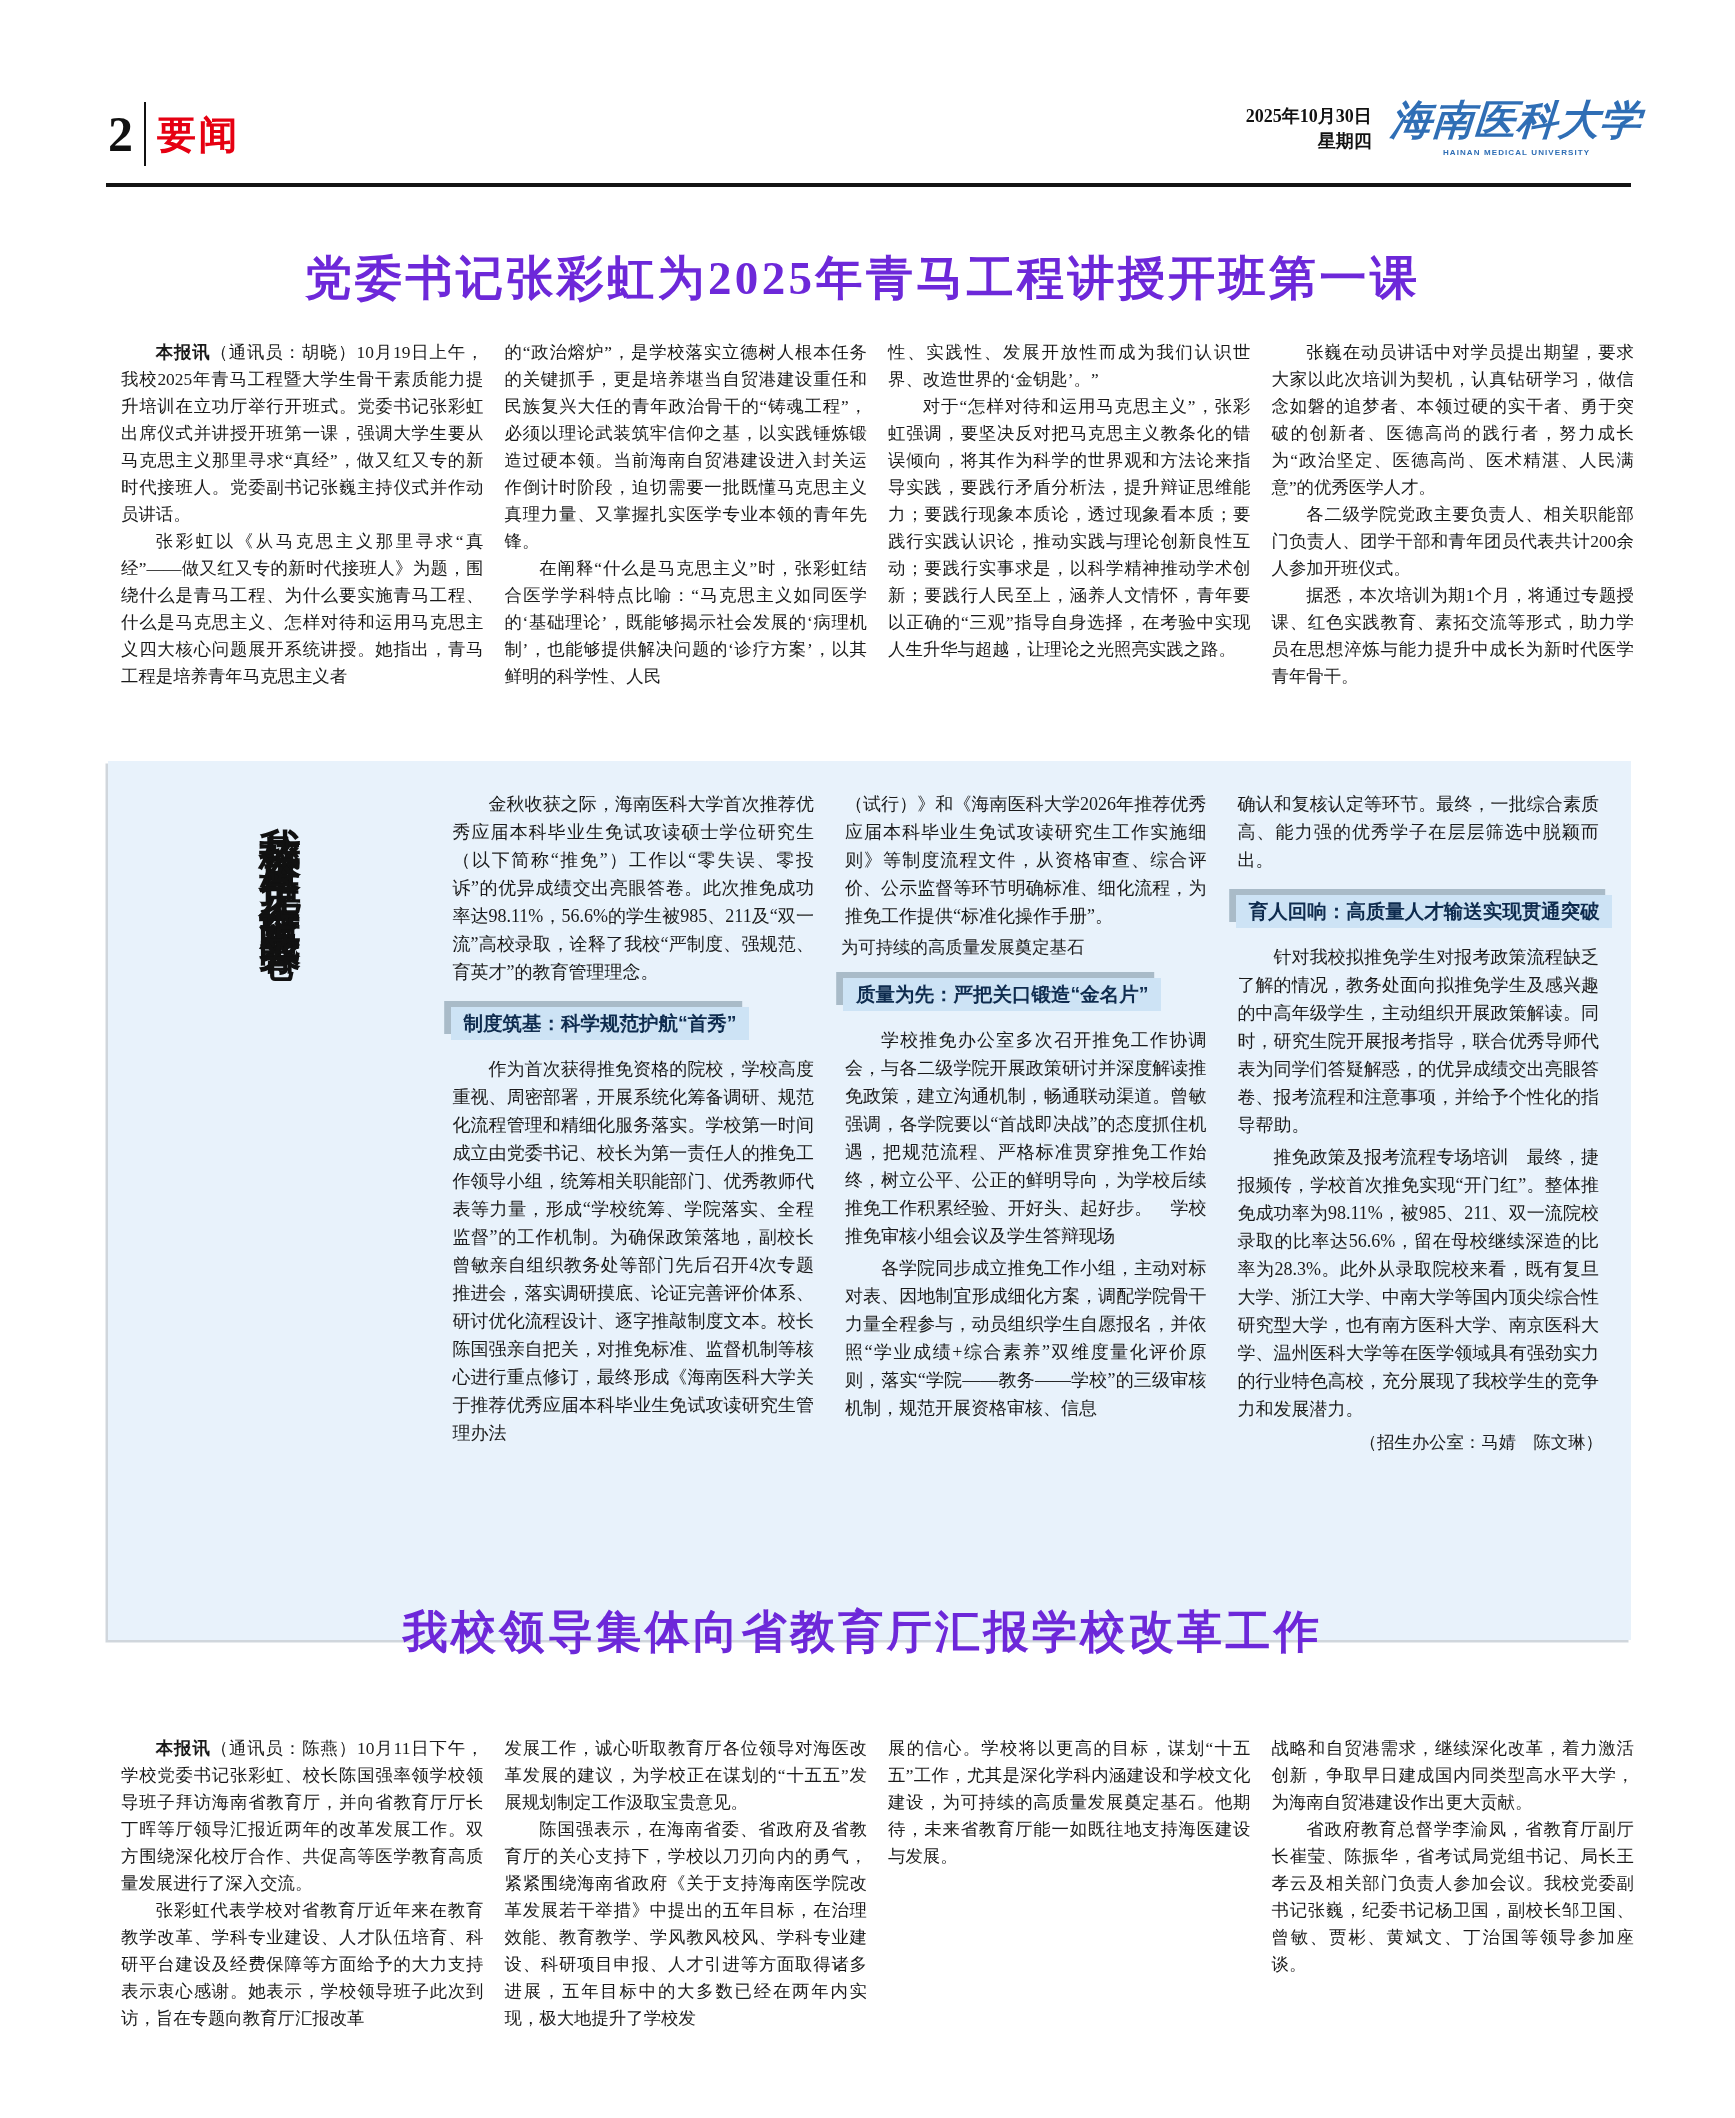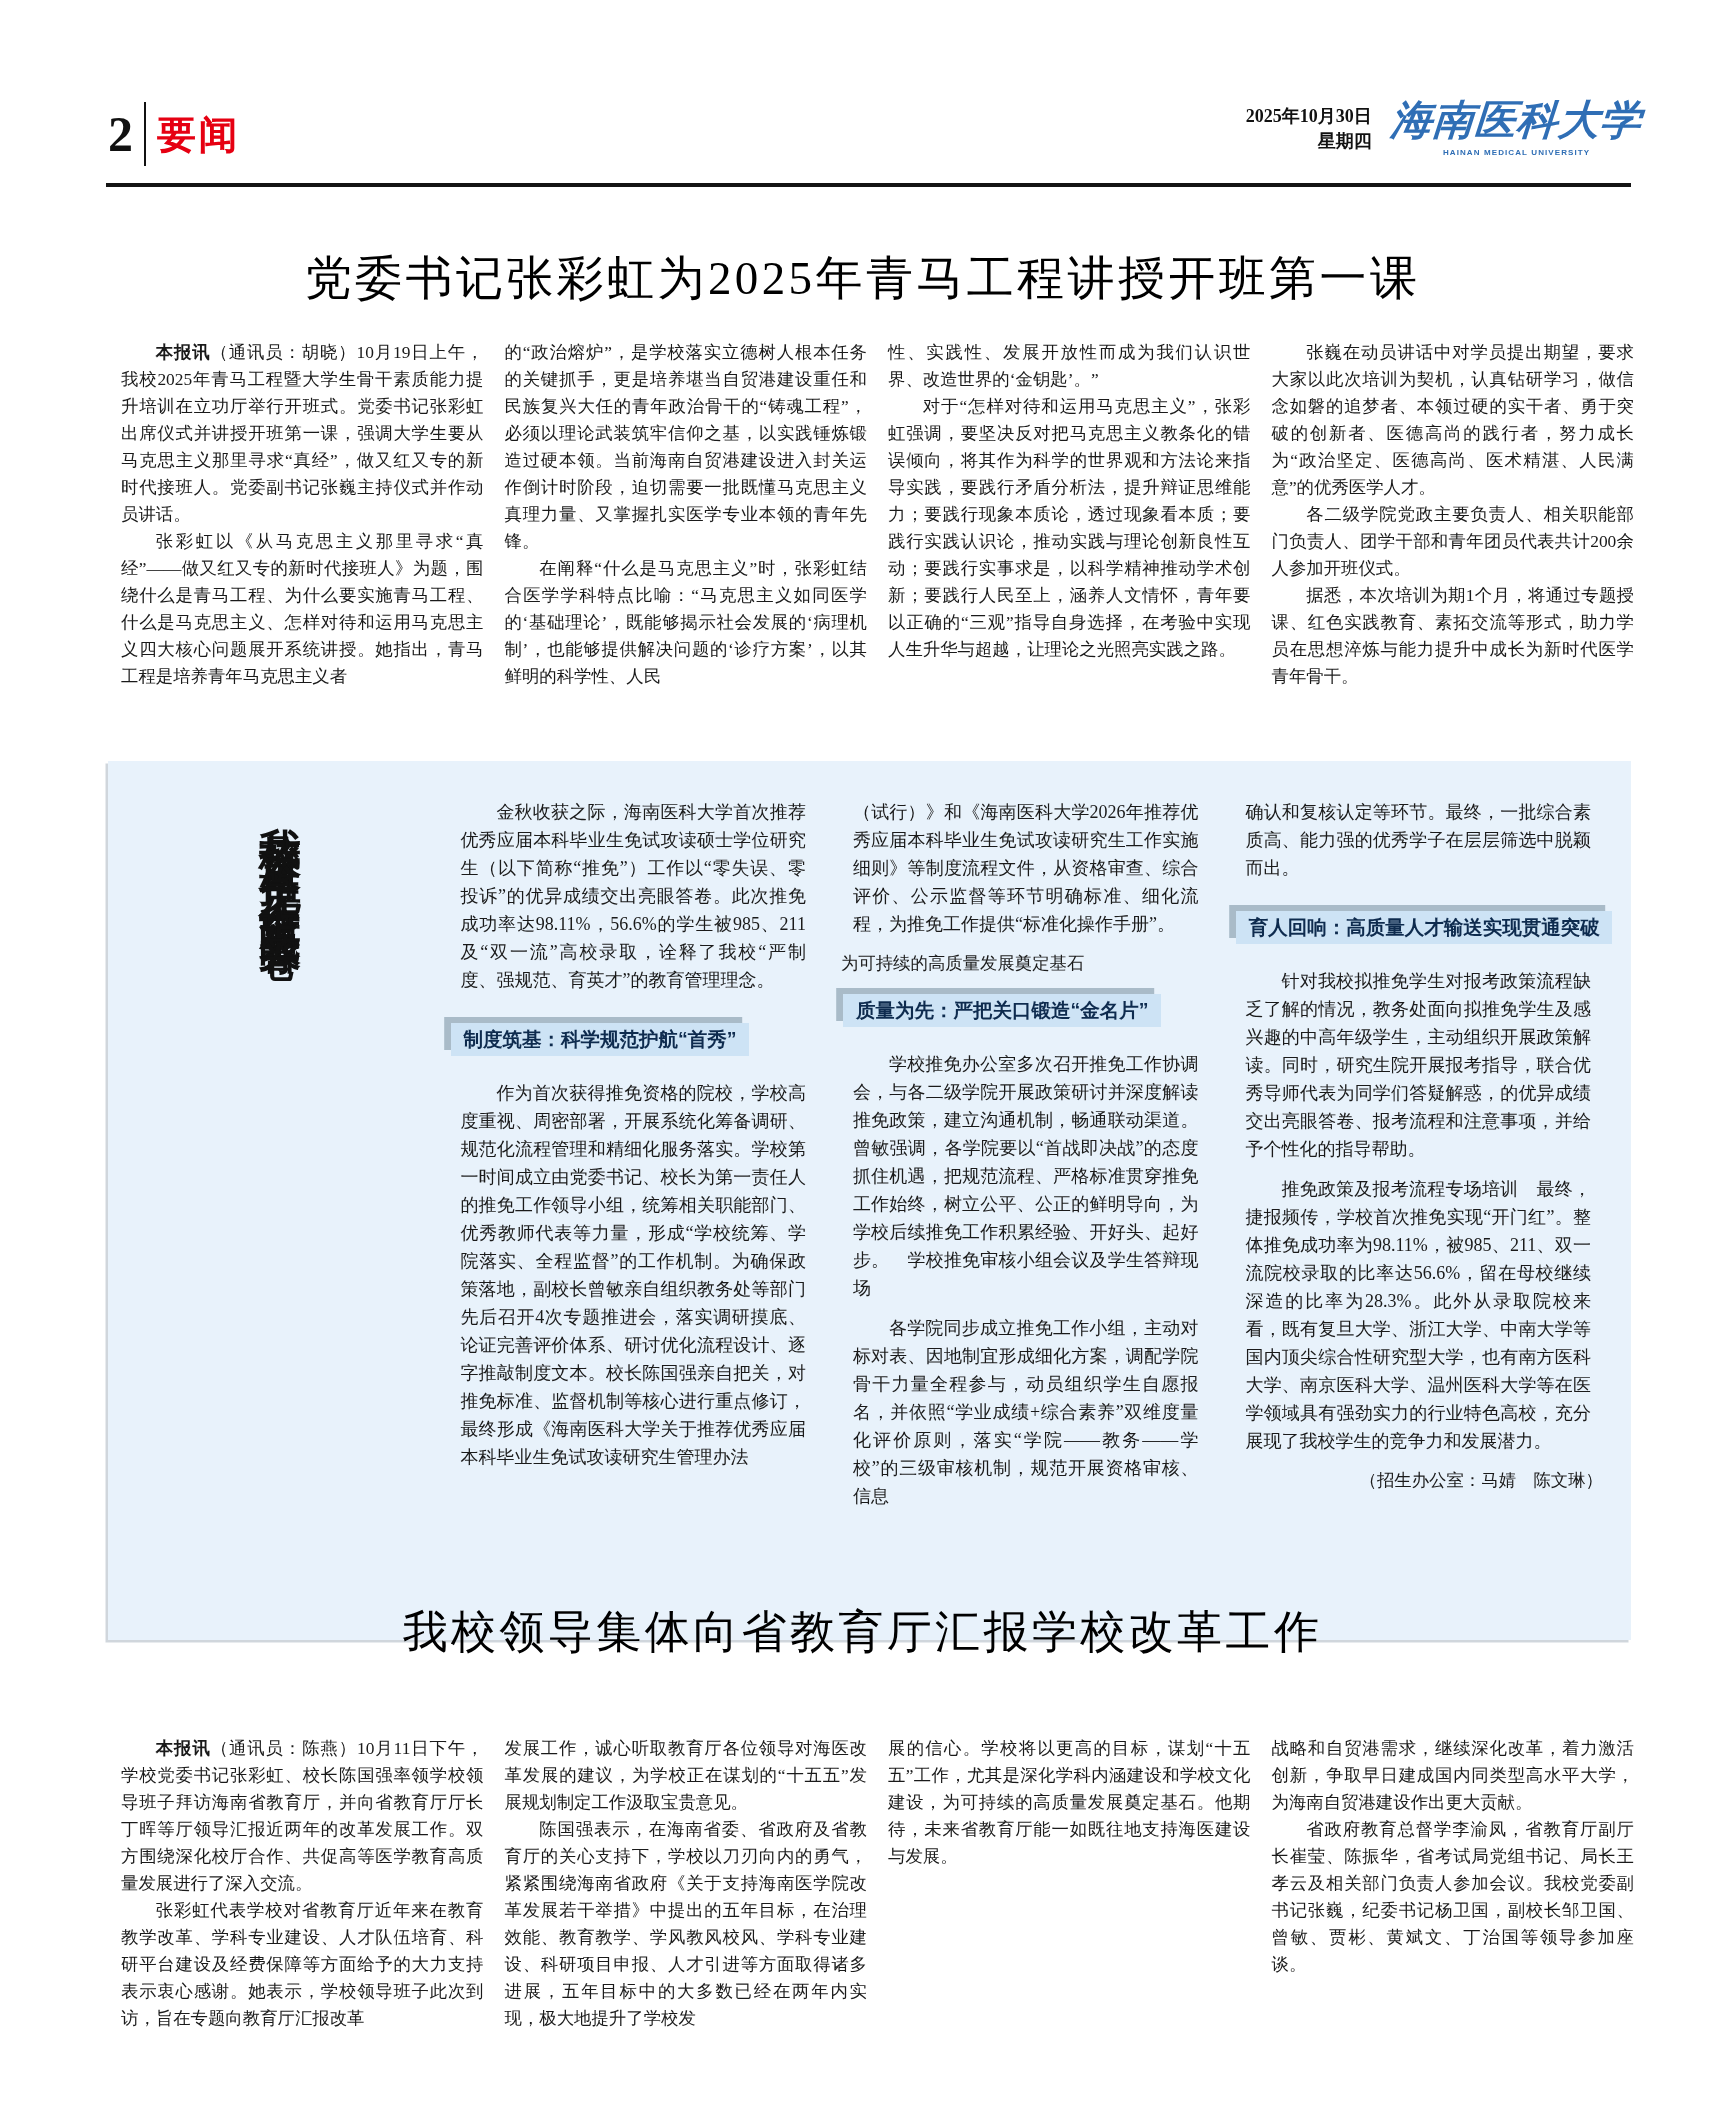--- a/index.html
+++ b/index.html
@@ -15,40 +15,40 @@
   .pagenum{font-size:50px;font-weight:900;color:#111;line-height:1;}
   .vsep{width:2.1px;height:64px;background:#111;margin:0 11px;}
   .sectionname{font-size:39px;font-weight:900;color:#e60012;letter-spacing:2.5px;line-height:1;}
   .mast-right{display:flex;align-items:flex-start;gap:19.5px;margin-top:3.4px;}
   .dateblock{text-align:right;font-weight:bold;font-size:18px;line-height:1.35;color:#111;margin-top:6px;}
   .logo{display:flex;flex-direction:column;align-items:center;}
   .logo-cn{font-size:41px;font-weight:900;color:#2f6eb5;font-style:italic;letter-spacing:0.8px;line-height:1.1;transform:skewX(-4deg);}
   .logo-en{font-size:8px;font-weight:bold;color:#2f6eb5;letter-spacing:1.1px;margin-top:4.2px;font-family:"Liberation Sans","DejaVu Sans",sans-serif;}
   .toprule{top:183px;left:106px;width:1525px;height:4.2px;background:#141414;}
   
-  .headline{left:0;width:1725px;text-align:center;font-weight:400;color:#000000;letter-spacing:3.4px;line-height:1.15;}
+  .headline{left:0;width:1725px;text-align:center;font-weight:700;color:#6d28d9;letter-spacing:3.4px;line-height:1.15;}
   .h1{top:220px;font-size:47px;}
   .h3{top:1570px;font-size:45px;}
   .cols{display:flex;gap:21px;}
   .col{flex:1;min-width:0;}
   .p{font-size:17.4px;line-height:27px;text-align:justify;margin:0;}
   .ind{text-indent:2em;}
   .cont{text-indent:0;}
   .lead{font-weight:900;}
   .a1body{top:339px;left:121px;width:1513px;}
   .a3body{top:1735px;left:121px;width:1513px;}
   
   .panel{top:761px;left:108px;width:1523px;height:879px;background:#e8f2fb;box-sizing:border-box;
          padding:24.6px 28px 21px 25.4px;box-shadow:-2.5px 2.5px 0 rgba(150,165,178,.45);}
   .panel-inner{display:flex;gap:23px;height:100%;}
   .vtitle-box{width:292px;flex:0 0 292px;display:flex;justify-content:center;}
   .vtitle{writing-mode:vertical-rl;text-orientation:upright;font-size:42px;font-weight:900;color:#111;
           letter-spacing:7.6px;line-height:1.08;margin-top:7.6px;}
   .pcol{flex:1;min-width:0;}
-  .p2{font-size:18px;line-height:28px;text-align:justify;margin:12px;}
+  .p2{font-size:18px;line-height:28px;text-align:justify;margin:4px;}
   .subhead{display:inline-block;background:#cde3f5;color:#0e2b4e;font-family:"Liberation Sans","DejaVu Sans",sans-serif;
            font-weight:900;font-size:19.5px;line-height:1.0;padding:7.6px 12.7px 6.8px 12.7px;margin:17px 0 11px 2.5px;
            box-shadow:-6.8px -6px 0 #a9bbc8;white-space:nowrap;}
   .caption{font-size:17.4px;line-height:27px;margin:0;text-align:justify;}
   .sig{font-size:17.4px;line-height:27px;text-align:right;margin-top:6px;}
 </style>
 </head>
 <body>
 
 <div class="page">

